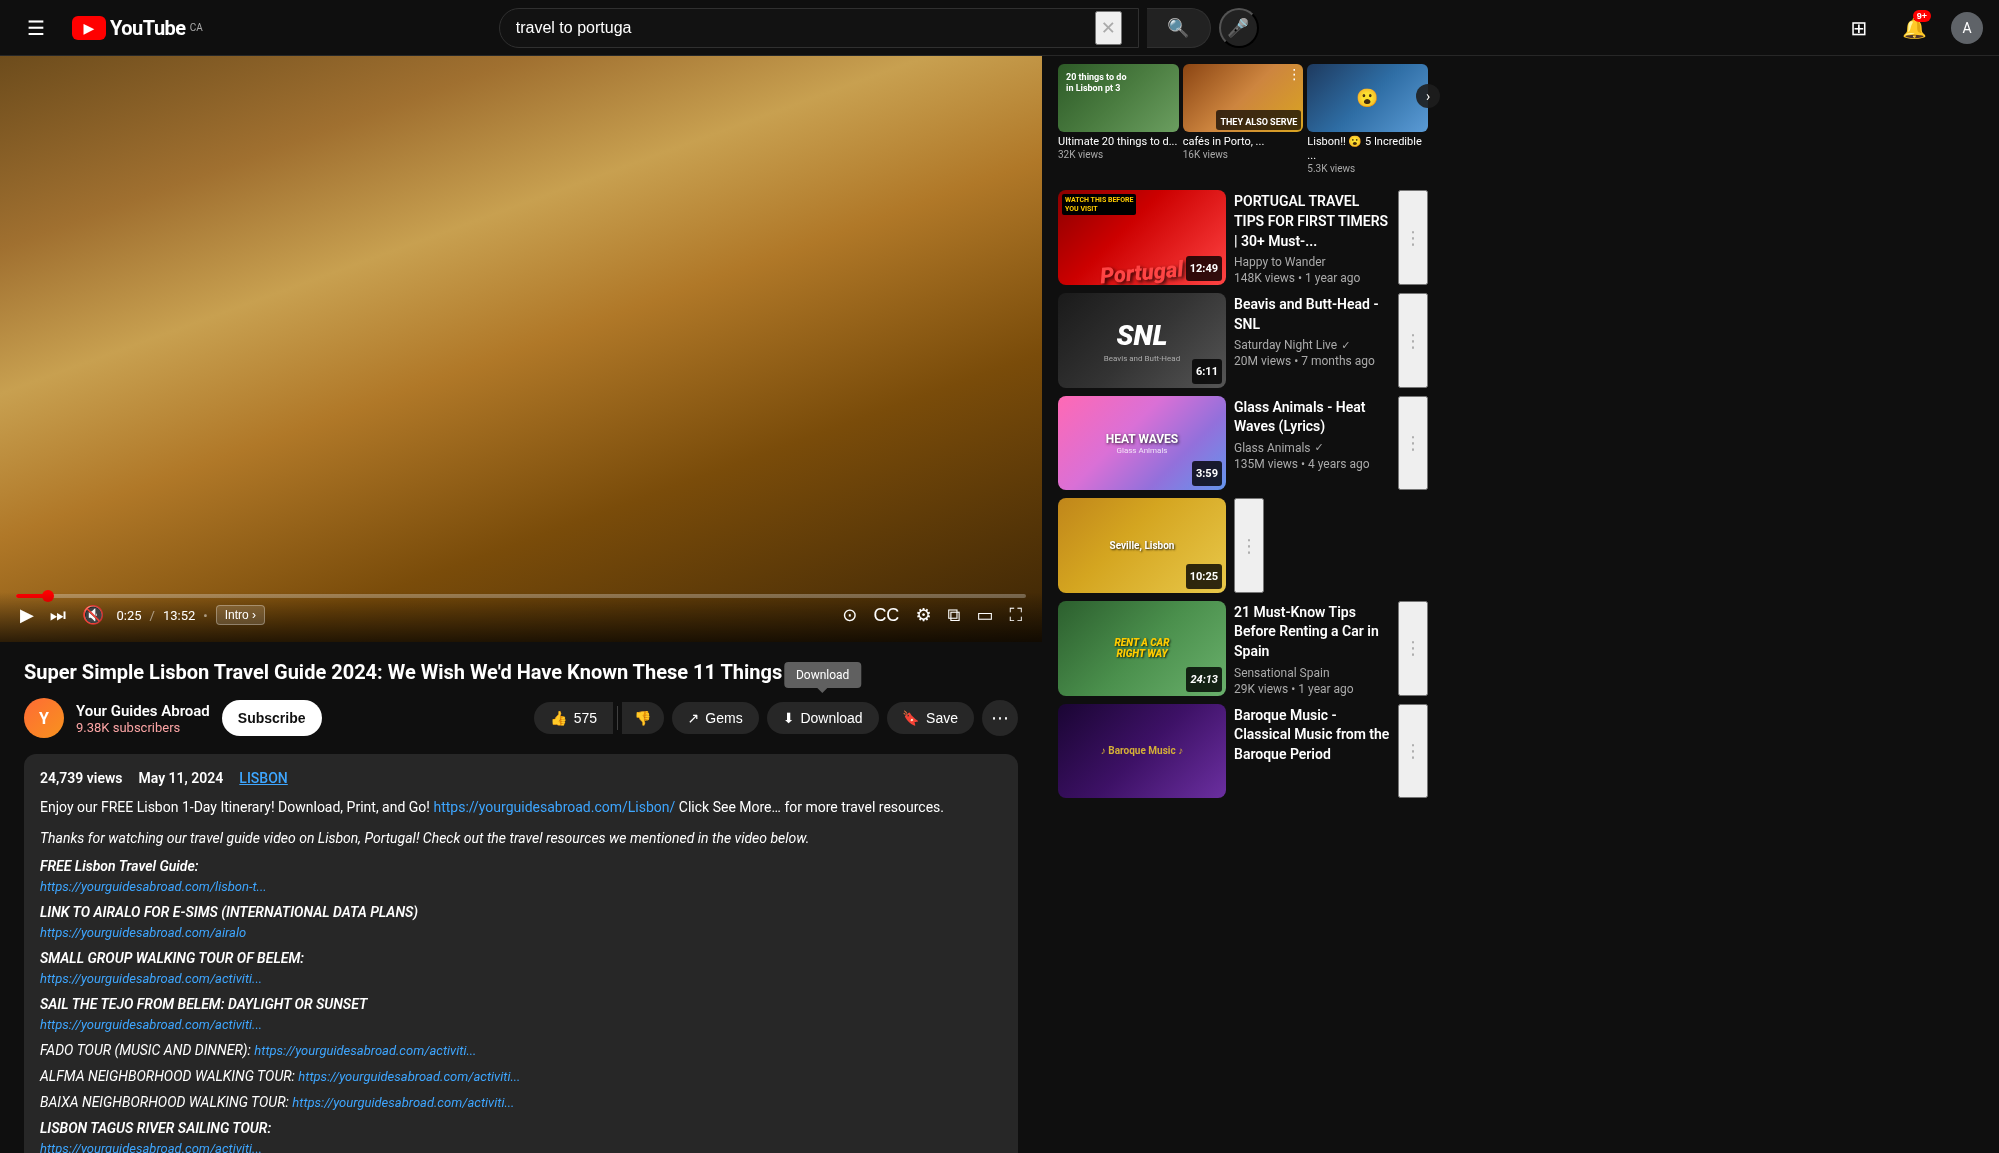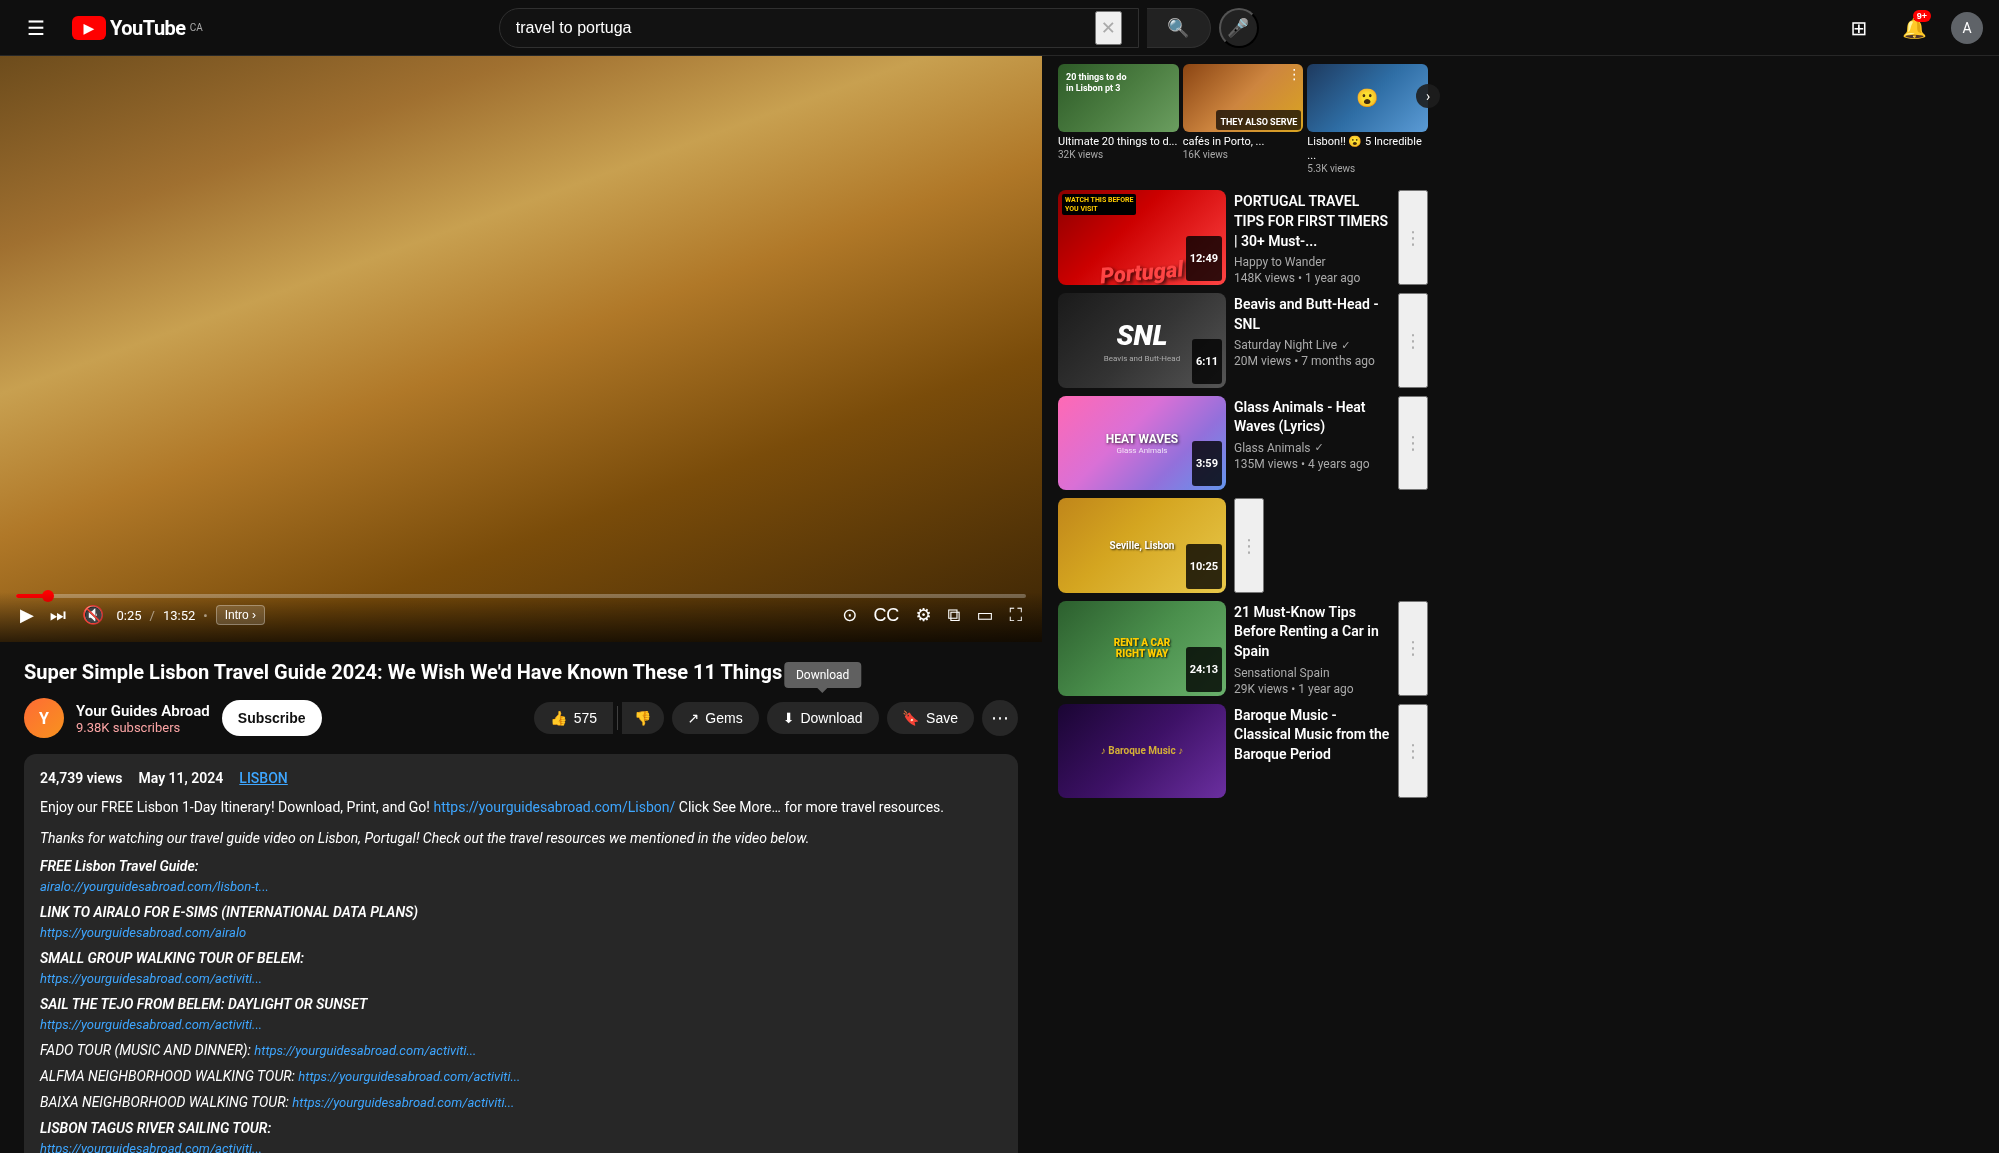--- a/index.html
+++ b/index.html
@@ -371,42 +371,42 @@
       position: relative;
       background: #333;
     }
     .duration-badge {
       position: absolute;
       bottom: 4px; right: 4px;
       background: rgba(0,0,0,0.8);
       color: #fff;
       font-size: 11px;
       font-weight: 700;
-      padding: 16px 4px;
+      padding: 6px 4px;
       border-radius: 3px;
     }
     .rec-info { flex: 1; padding-top: 2px; }
     .rec-title { font-size: 14px; color: #fff; font-weight: 600; line-height: 1.4; margin-bottom: 4px; }
     .rec-channel { font-size: 12px; color: #aaa; margin-bottom: 2px; display: flex; align-items: center; gap: 4px; }
     .rec-meta { font-size: 12px; color: #aaa; }
     .rec-menu {
       color: #aaa;
       cursor: pointer;
       font-size: 18px;
       padding: 4px;
       flex-shrink: 0;
     }
     .verified-icon { color: #aaa; font-size: 11px; }
 
     
     .thumb-portugal { background: linear-gradient(135deg, #8b0000 0%, #cc0000 40%, #ff4444 100%); }
     .thumb-snl { background: linear-gradient(135deg, #1a1a1a 0%, #333 50%, #555 100%); }
     .thumb-heat-waves { background: linear-gradient(135deg, #ff69b4 0%, #da70d6 40%, #9370db 70%, #6495ed 100%); }
     .thumb-seville { background: linear-gradient(135deg, #c0861a 0%, #d4a520 40%, #e8c84a 100%); }
-    .thumb-rent-car { background: linear-gradient(135deg, #2c5f2e 0%, #4a8f4c 50%, #6ab06c 100%); }
+    .thumb-rent-car { background: linear-gradient(135deg, #2c5f2e 0%, #4a8f4c 50%, #6ab06c 100%); font-style: italic; }
     .thumb-baroque { background: linear-gradient(135deg, #1a0533 0%, #3d1166 50%, #6b2fa0 100%); }
 
     .thumb-img-portugal {
       width: 100%;
       height: 100%;
       display: flex;
       align-items: flex-end;
       justify-content: center;
       position: relative;
       overflow: hidden;
@@ -577,21 +577,21 @@
         <span>Enjoy our FREE Lisbon 1-Day Itinerary! Download, Print, and Go!</span>
         <a class="description-link" href="#">https://yourguidesabroad.com/Lisbon/</a>
         <span> Click See More… for more travel resources.</span>
       </div>
       <div class="description-section">
         <p class="desc-text">Thanks for watching our travel guide video on Lisbon, Portugal! Check out the travel resources we mentioned in the video below.</p>
       </div>
       <div class="description-section">
         <div class="desc-item">
           <div class="desc-heading">FREE Lisbon Travel Guide:</div>
-          <a class="desc-link" href="#">airalo://yourguidesabroad.com/lisbon-t...</a>
+          <a class="desc-link" href="#">https://yourguidesabroad.com/lisbon-t...</a>
         </div>
         <div class="desc-item">
           <div class="desc-heading">LINK TO AIRALO FOR E-SIMS (INTERNATIONAL DATA PLANS)</div>
           <a class="desc-link" href="#">https://yourguidesabroad.com/airalo</a>
         </div>
         <div class="desc-item">
           <div class="desc-heading">SMALL GROUP WALKING TOUR OF BELEM:</div>
           <a class="desc-link" href="#">https://yourguidesabroad.com/activiti...</a>
         </div>
         <div class="desc-item">

